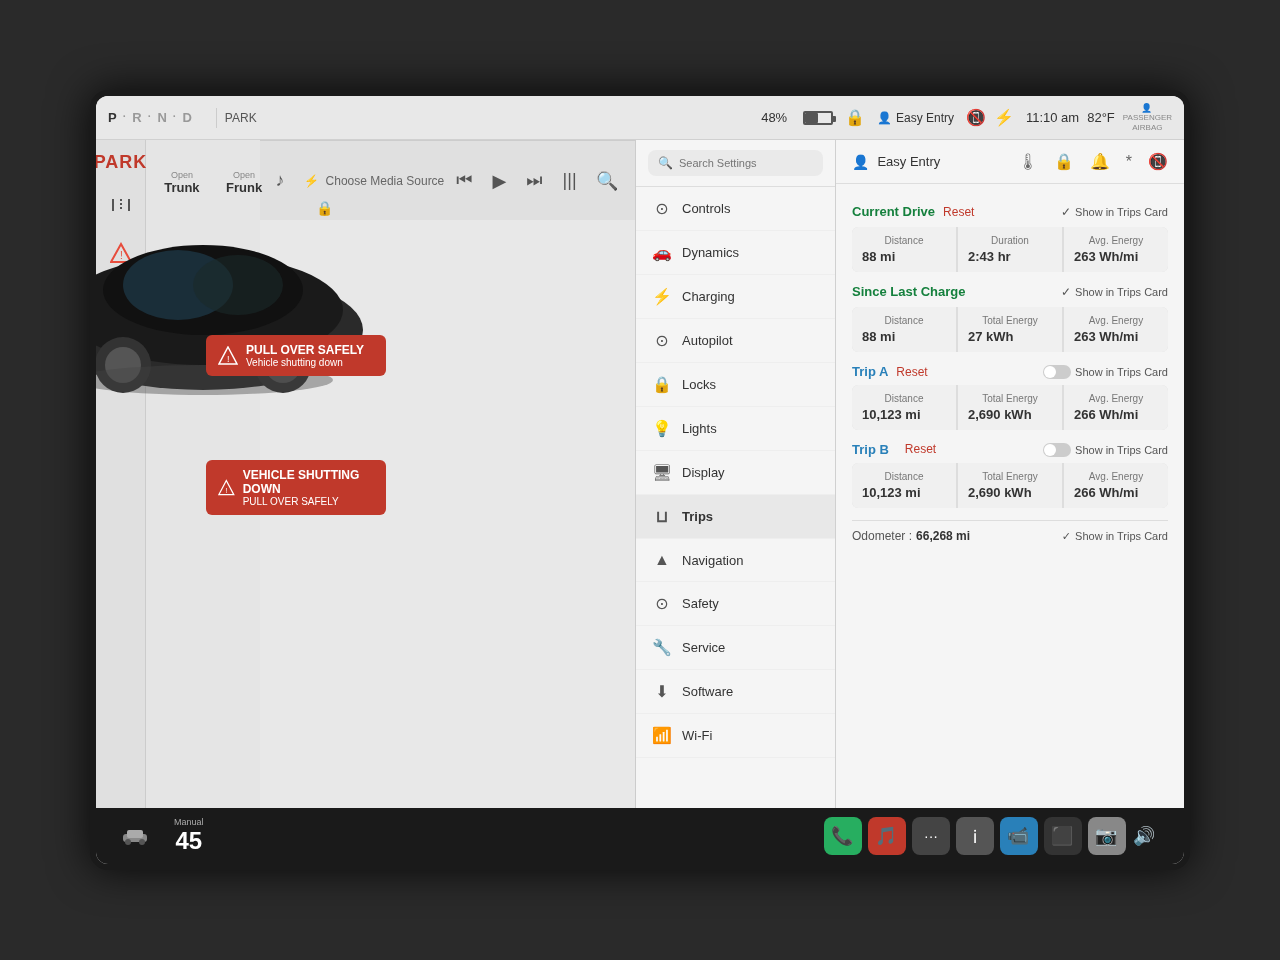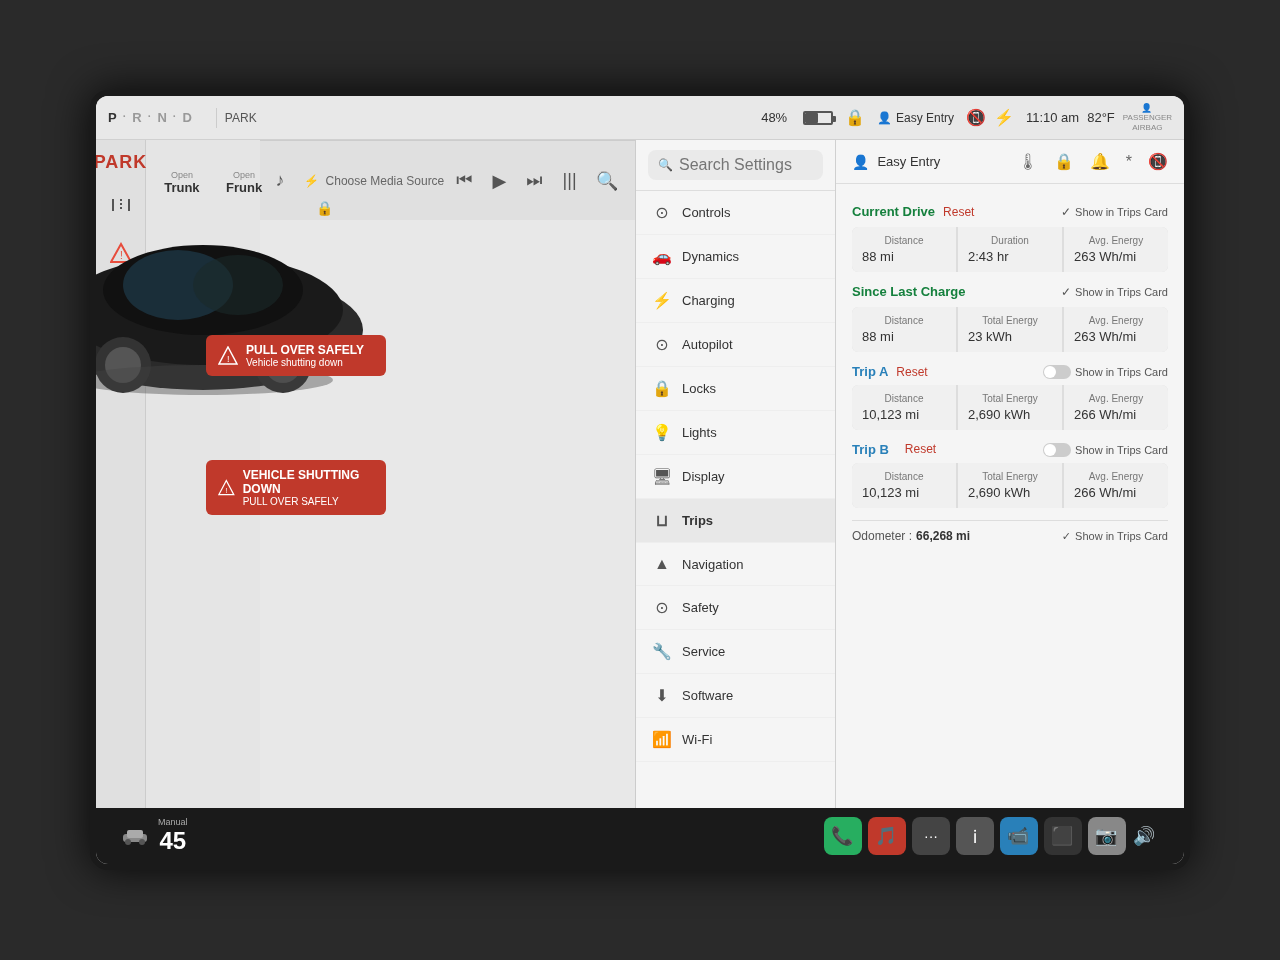--- a/index.html
+++ b/index.html
@@ -237,21 +237,21 @@
       align-items: center;
       gap: 6px;
       background: #eaeaea;
       border-radius: 8px;
       padding: 6px 10px;
     }
     .search-icon { font-size: 12px; color: #888; }
     .search-input {
       border: none;
       background: transparent;
-      font-size: 16px;
+      font-size: 11px;
       color: #333;
       outline: none;
       width: 100%;
     }
     .menu-list { overflow-y: auto; flex: 1; }
     .menu-item {
       display: flex;
       align-items: center;
       gap: 10px;
       padding: 12px 16px;
@@ -325,21 +325,21 @@
       background: #ddd;
       border-radius: 6px;
       overflow: hidden;
       margin-bottom: 12px;
     }
     .stat-cell {
       background: #f0f0f0;
       padding: 8px 10px;
     }
     .stat-label { font-size: 10px; color: #777; margin-bottom: 3px; text-align: center; }
-    .stat-value { font-size: 13px; font-weight: 400; color: #333; }
+    .stat-value { font-size: 13px; font-weight: 700; color: #333; }
     .trip-section-header {
       display: flex;
       align-items: center;
       justify-content: space-between;
       margin: 10px 0 6px;
     }
     .trip-title {
       font-size: 13px;
       font-weight: 600;
       color: #2980b9;
@@ -686,21 +686,21 @@
               <span>Show in Trips Card</span>
             </div>
           </div>
           <div class="stats-grid">
             <div class="stat-cell">
               <div class="stat-label">Distance</div>
               <div class="stat-value">88 mi</div>
             </div>
             <div class="stat-cell">
               <div class="stat-label">Total Energy</div>
-              <div class="stat-value">23 kWh</div>
+              <div class="stat-value">27 kWh</div>
             </div>
             <div class="stat-cell">
               <div class="stat-label">Avg. Energy</div>
               <div class="stat-value">263 Wh/mi</div>
             </div>
           </div>
 
           <div class="trip-section-header">
             <div style="display:flex;align-items:center;gap:8px;">
               <span class="trip-title">Trip A</span>
@@ -775,21 +775,21 @@
       <div class="taskbar-left">
         <div class="task-icon">
           <svg width="28" height="20" viewBox="0 0 28 20">
               <rect x="2" y="8" width="24" height="8" rx="3" fill="#888"></rect>
               <rect x="6" y="4" width="16" height="8" rx="2" fill="#aaa"></rect>
               <circle cx="7" cy="16" r="3" fill="#555"></circle>
               <circle cx="21" cy="16" r="3" fill="#555"></circle>
             </svg>
         </div>
       </div>
-      <div class="temp-display" style="margin-right:auto;margin-left:4px;">
+      <div class="temp-display" style="margin-right:auto;margin-left:20px;">
         <span class="temp-label-small">Manual</span>
         <span class="temp-number">45</span>
       </div>
       <div class="taskbar-center">
         <div class="task-icon green">📞</div>
         <div class="task-icon pink" style="background:#c0392b;">🎵</div>
         <div class="task-icon" style="background:#444;color:white;font-size:14px;">···</div>
         <div class="task-icon" style="background:#555;color:white;">ℹ</div>
         <div class="task-icon blue">📹</div>
         <div class="task-icon" style="background:#333;color:#aaa;">⬛</div>

